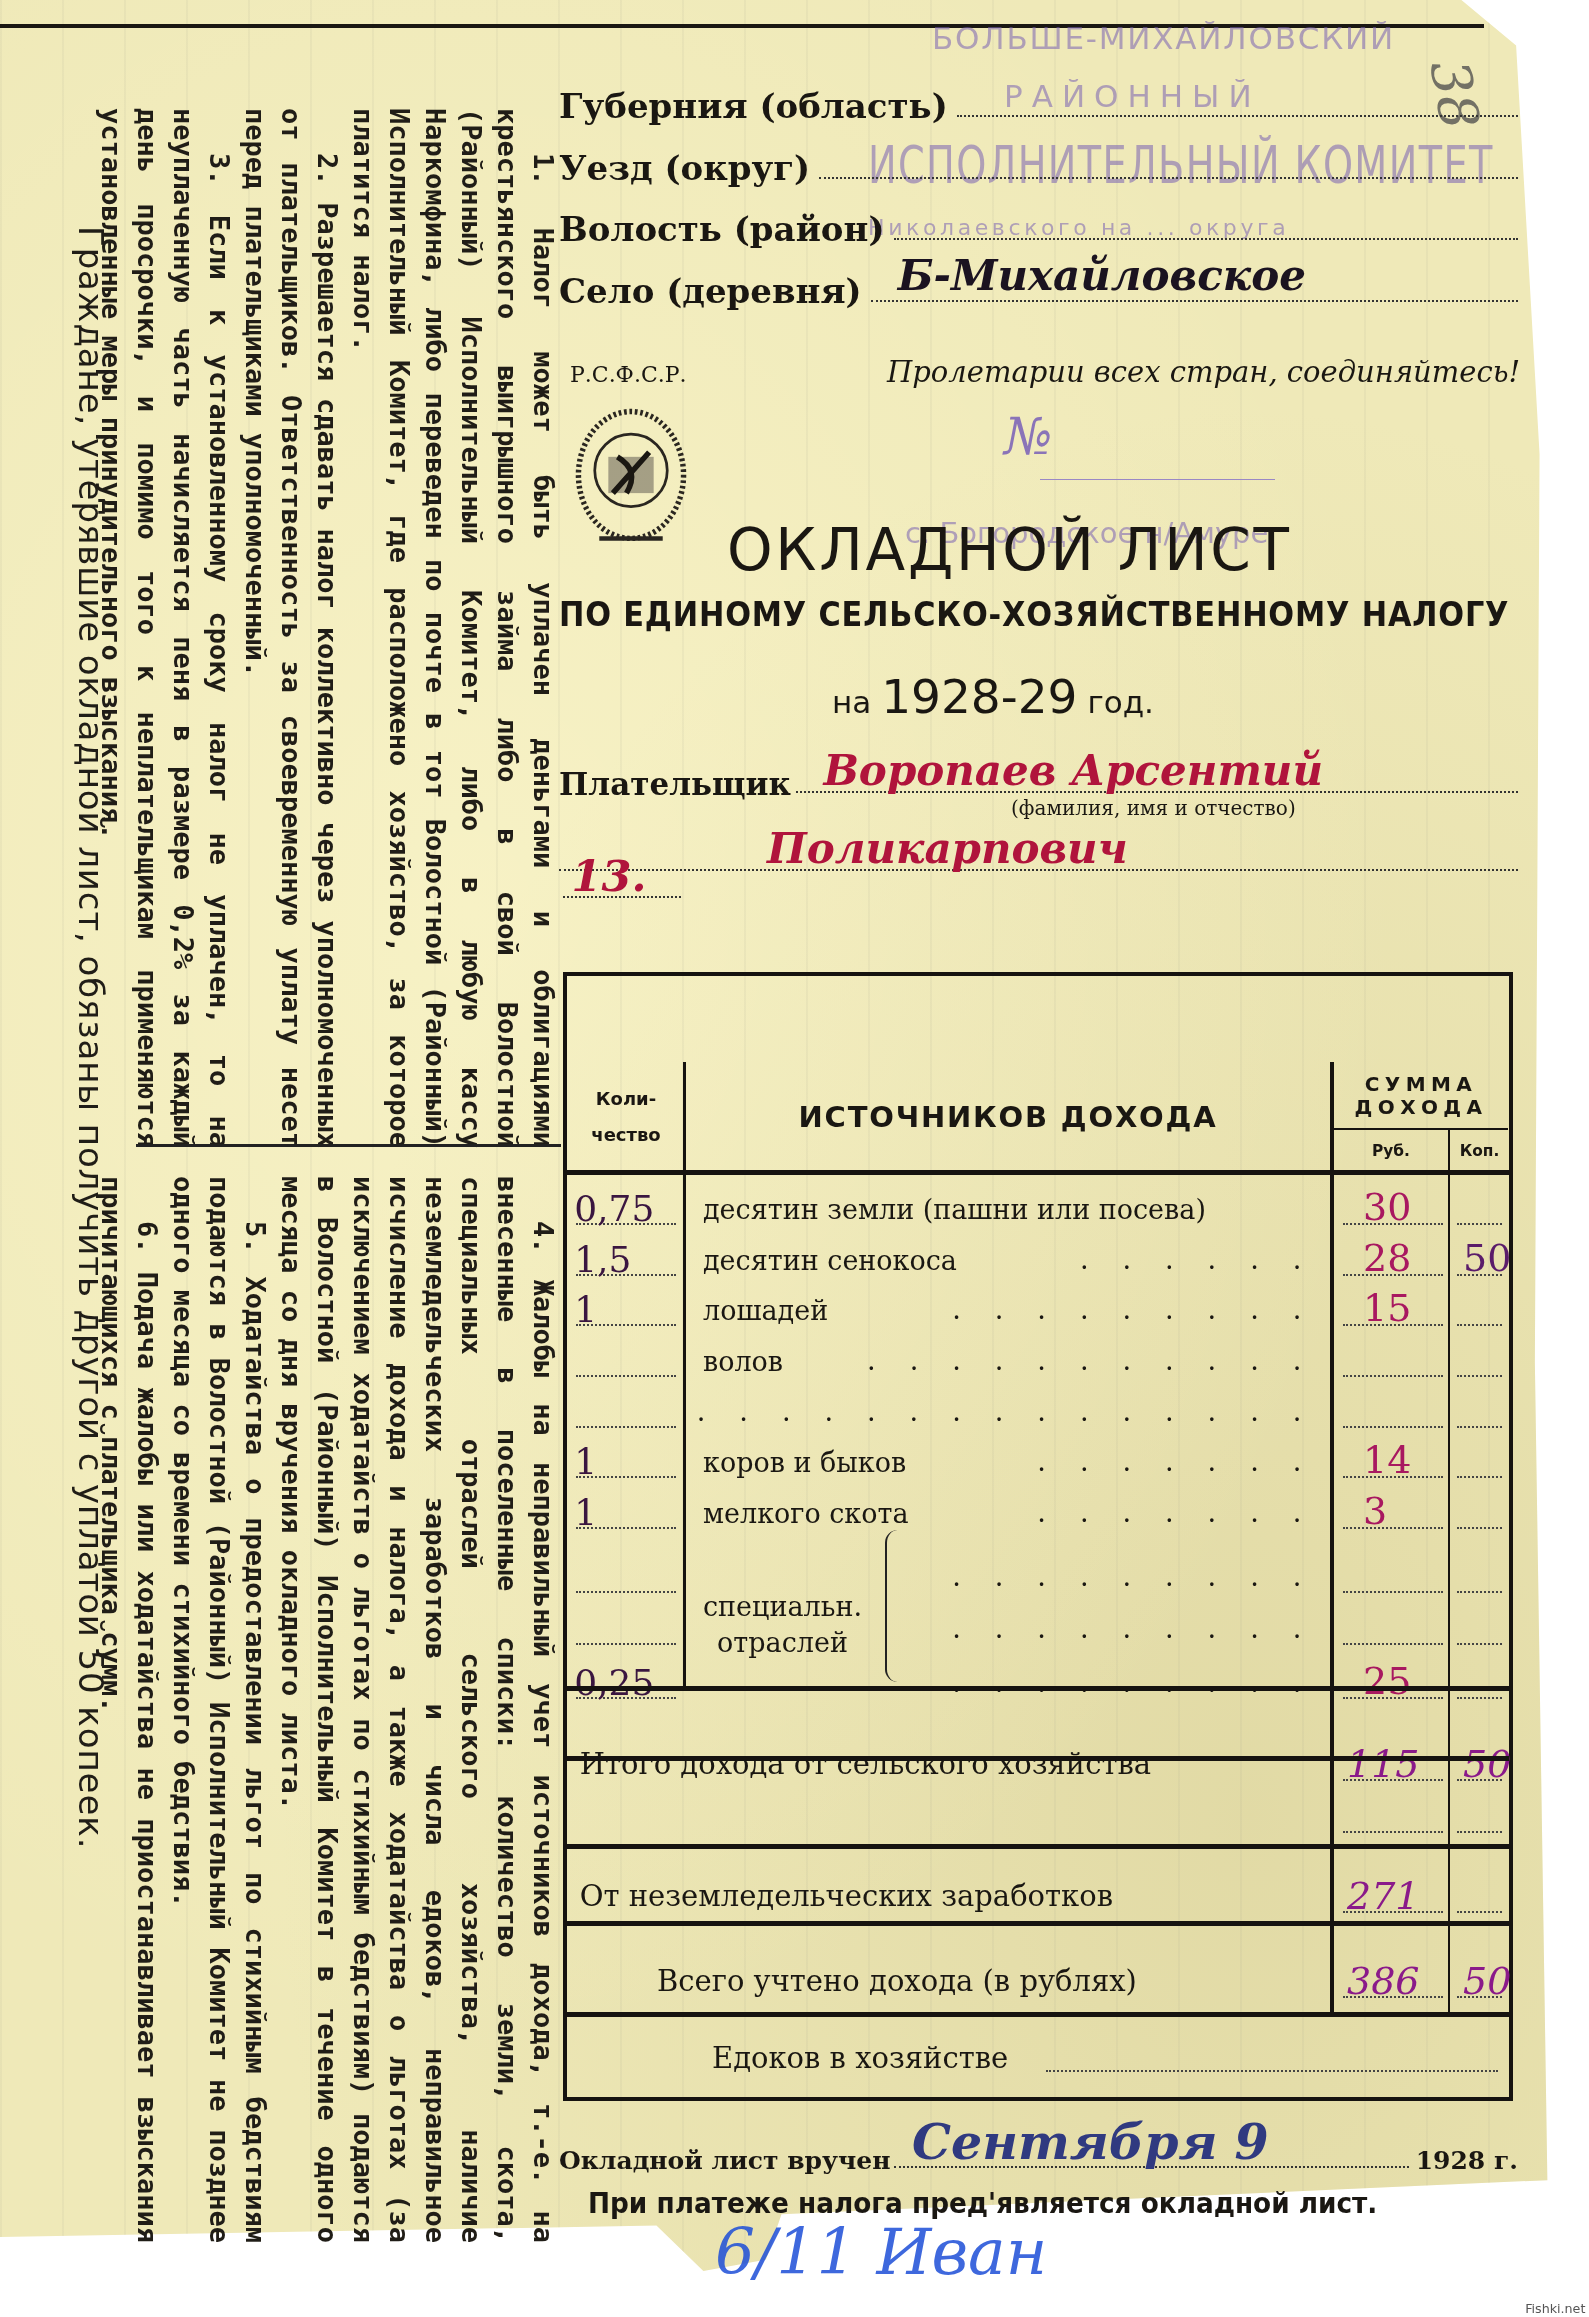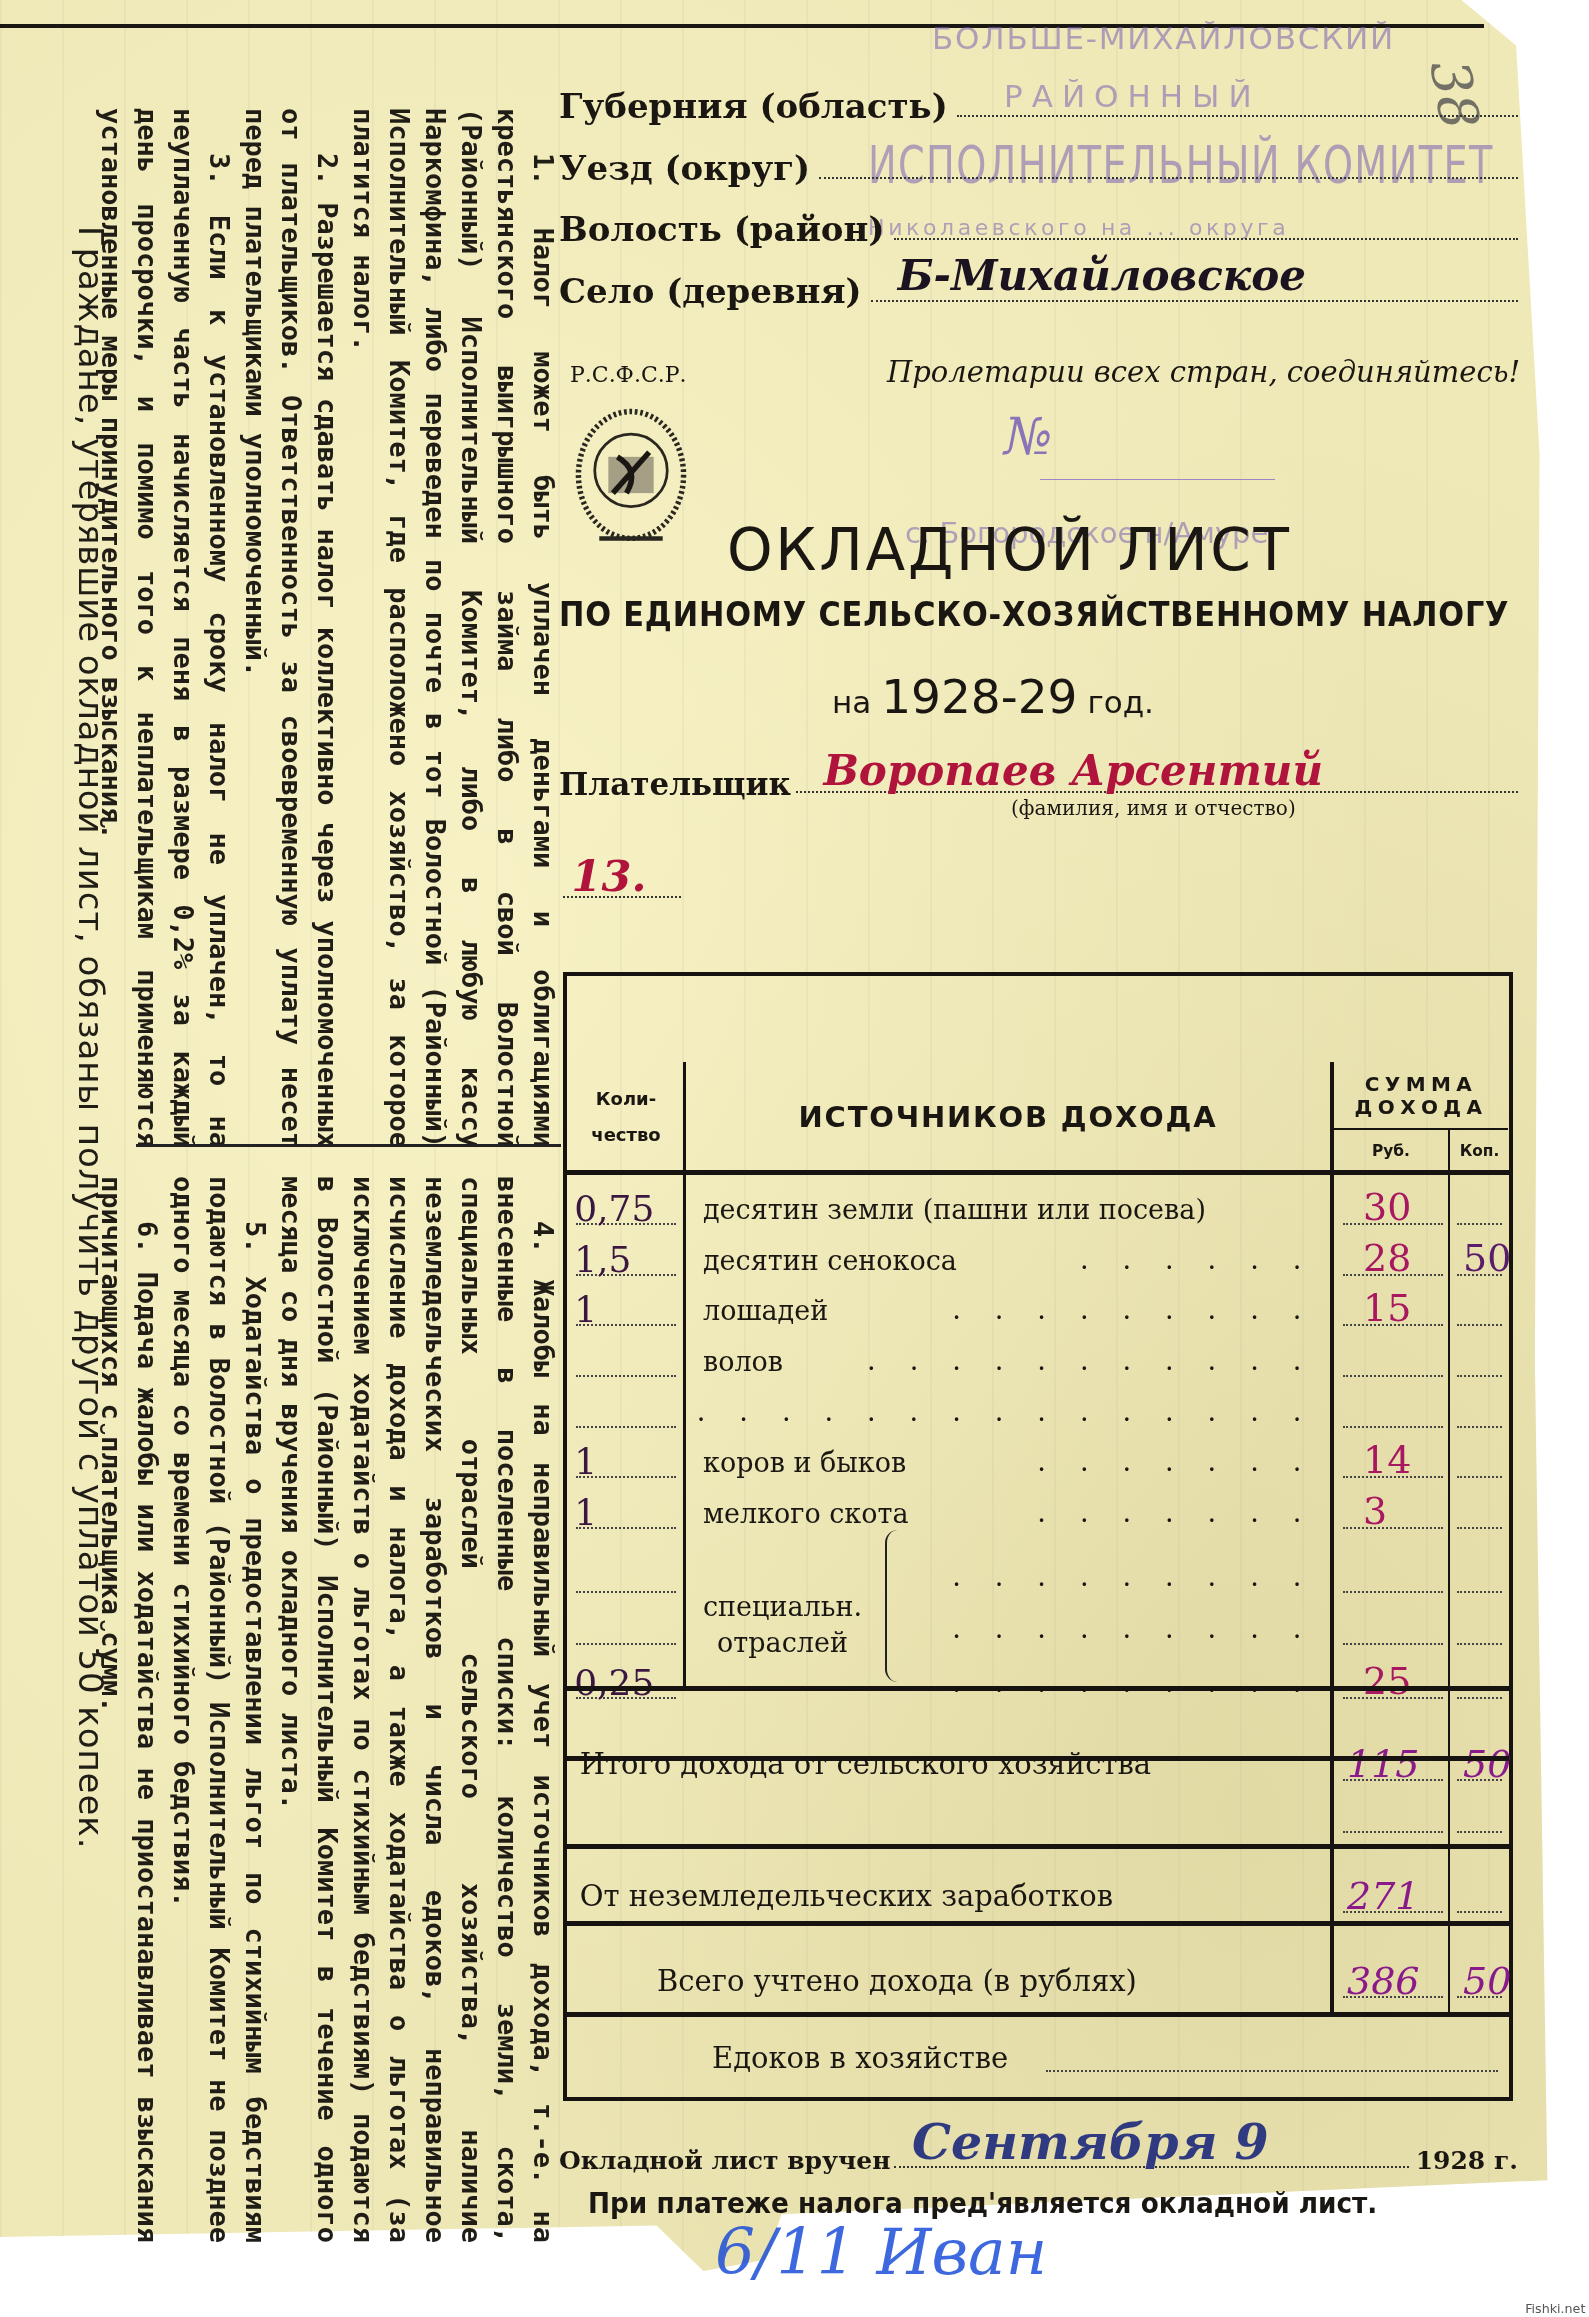--- a/index.html
+++ b/index.html
@@ -188,20 +188,25 @@
 </div>
 
 <div class="payer">
   <div class="payer-row">
     <span>Плательщик</span>
     <span class="dots">
       <span class="hand" style="left:27px;">Воропаев Арсентий</span>
     </span>
     <span class="payer-hint">(фамилия, имя и отчество)</span>
   </div>
+  <div class="payer-row" style="margin-top:27px;">
+    <span class="dots" style="margin-left:0;">
+      <span class="hand" style="left:208px;">Поликарпович</span>
+    </span>
+  </div>
 </div>
 <div class="list-no">
   <span class="dots">
     <span class="hand">13.</span>
   </span>
 </div>
 
 <div class="tbl">
 
   <div class="hdr hdr-qty">

